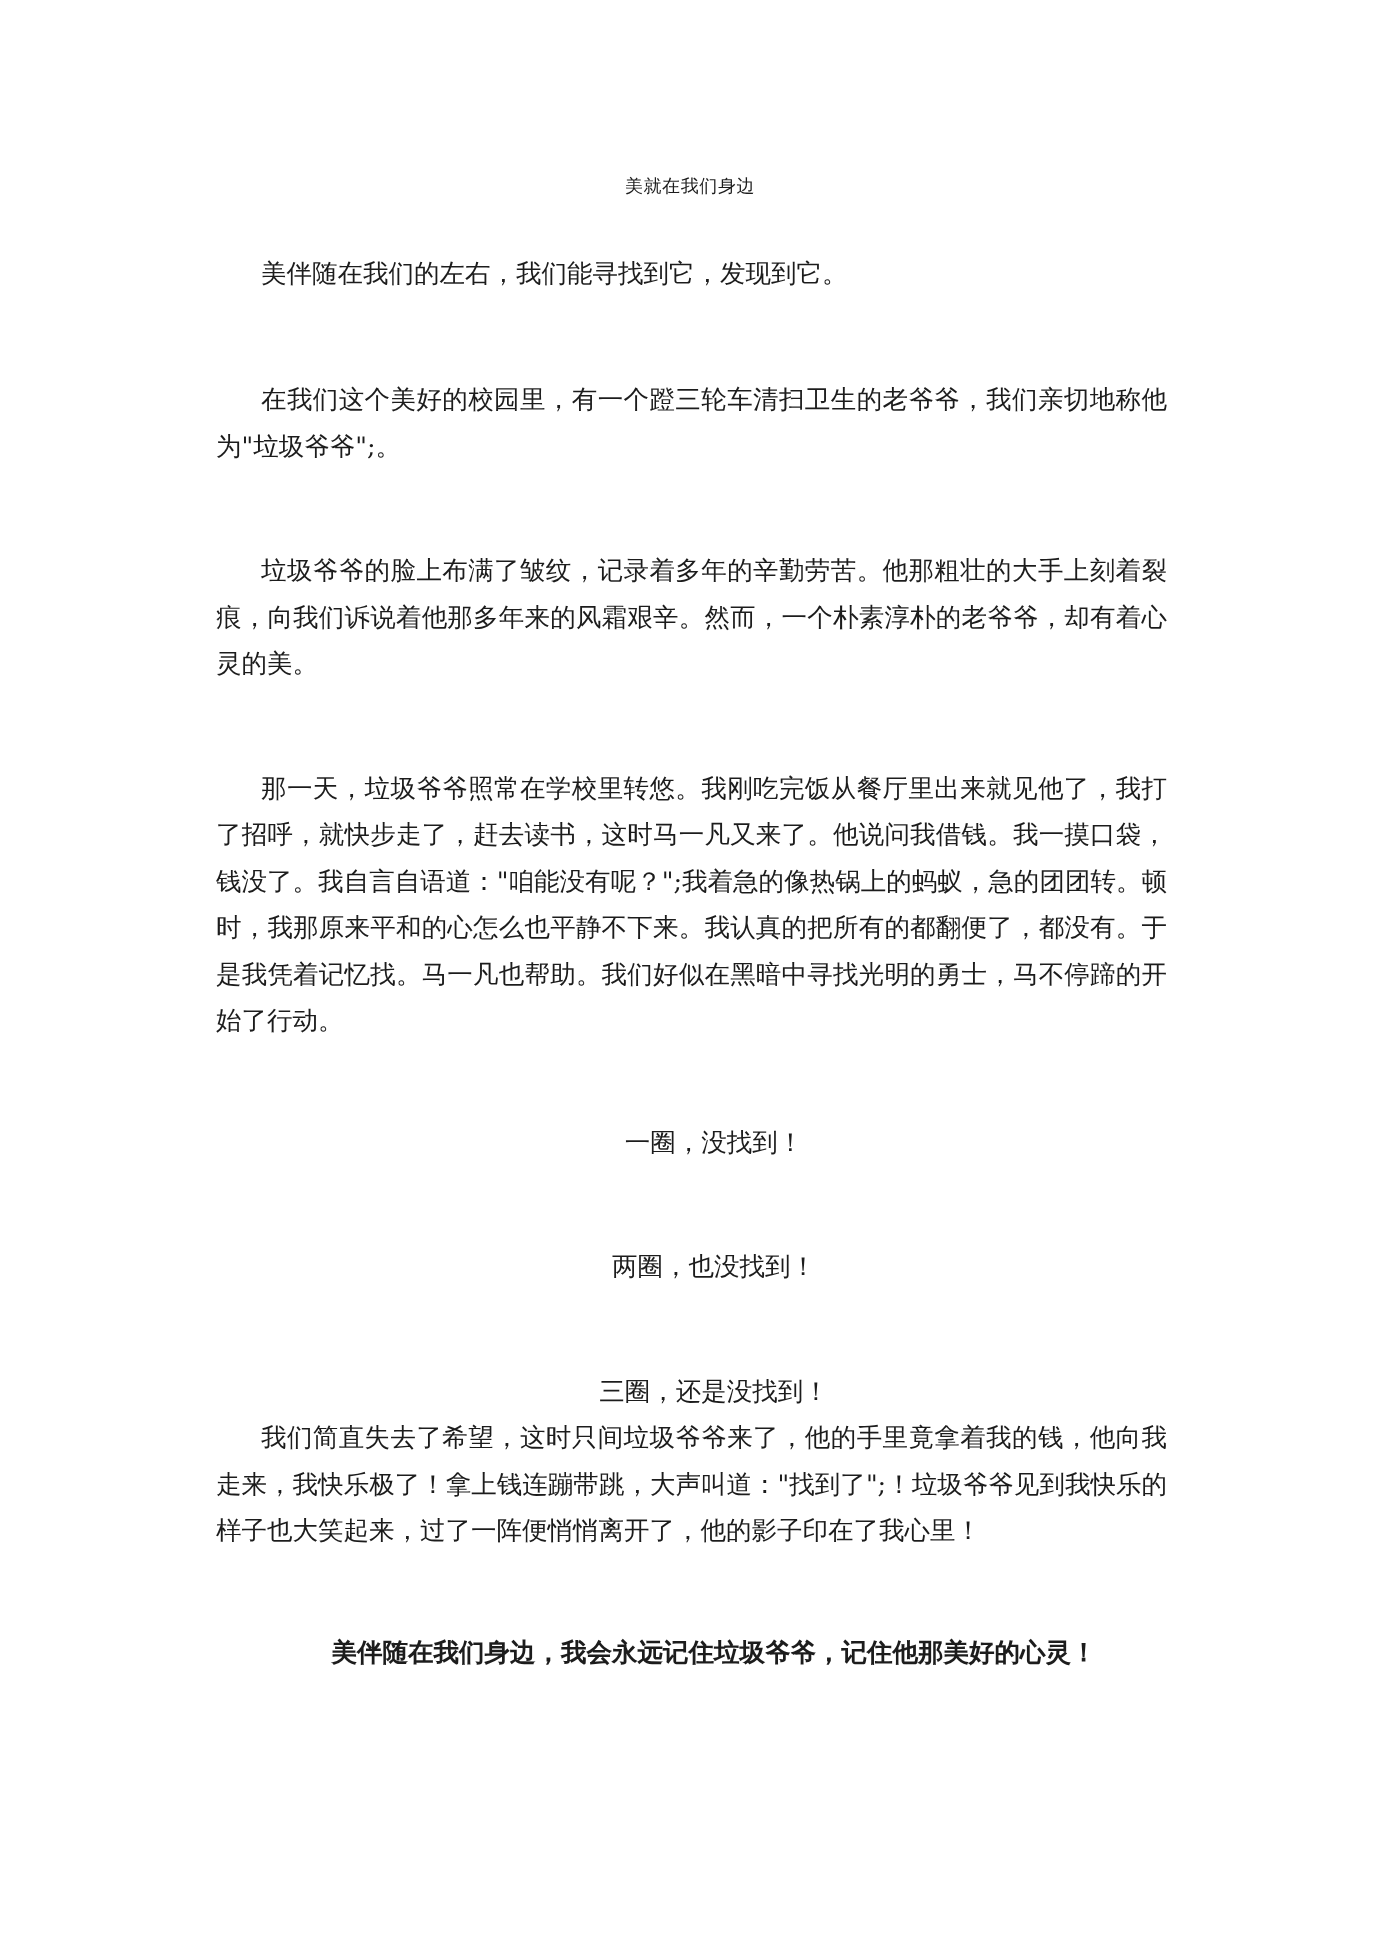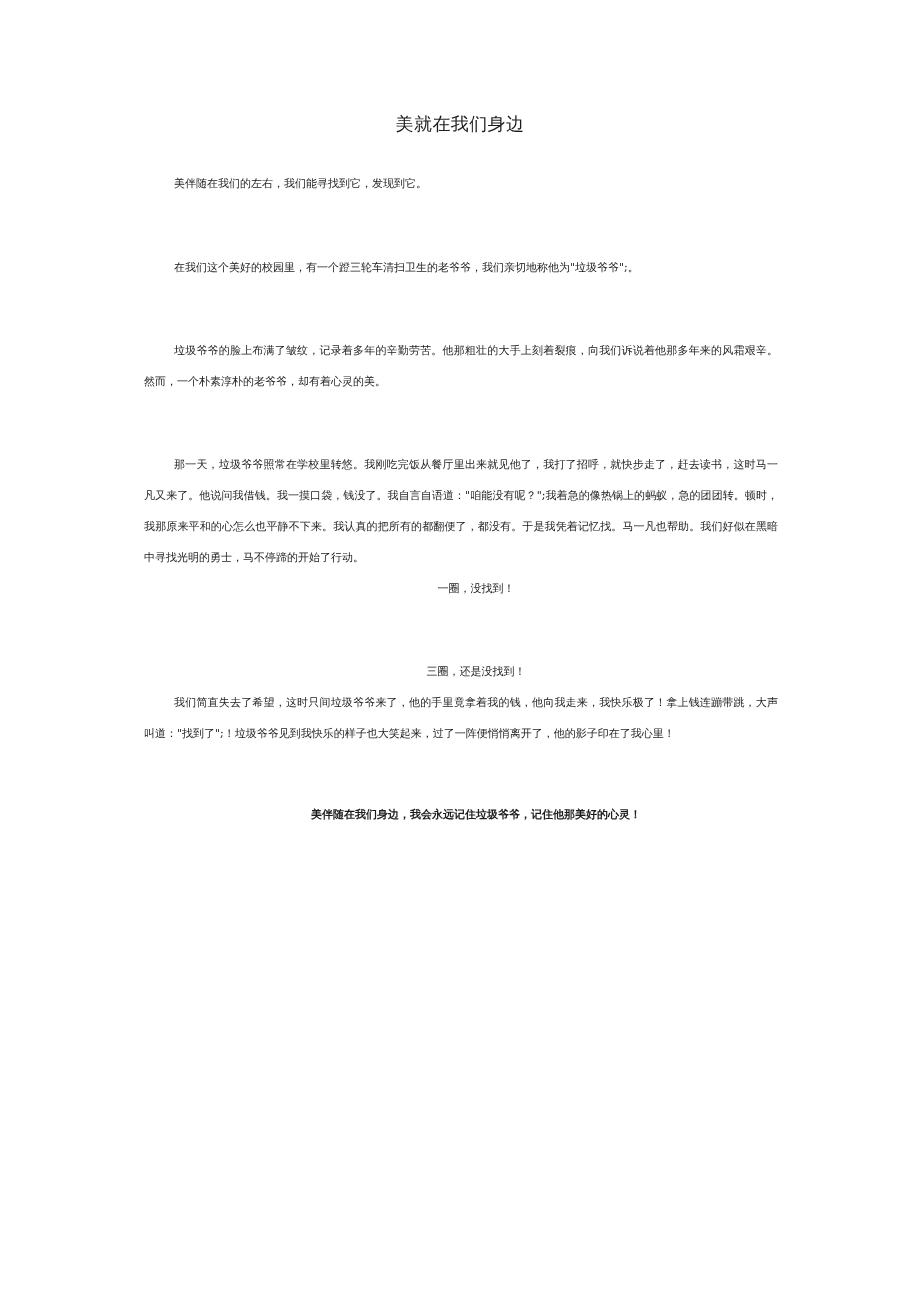--- a/index.html
+++ b/index.html
@@ -24,52 +24,52 @@
     background: #ffffff;
     padding: 0;
   }
 
   .doc-title {
     position: absolute;
     top: 112px;
     left: 0;
     width: 920px;
     text-align: center;
-    font-size: 18px;
+    font-size: 12px;
     line-height: 24px;
     letter-spacing: 0.4px;
     color: #1c1c1c;
     font-weight: normal;
     margin: 0;
   }
 
   .doc-body {
     position: absolute;
     top: 168px;
     left: 144px;
     width: 634px;
   }
 
   .para {
     margin: 0 0 0 0;
     padding: 0;
-    font-size: 11px;
+    font-size: 17px;
     line-height: 31px;
     text-align: justify;
     text-justify: inter-ideograph;
     text-indent: 30px;
     color: #1c1c1c;
     word-break: break-all;
   }
 
   
   .gap-1 { margin-bottom: 53px; }
   .gap-2 { margin-bottom: 52px; }
   .gap-3 { margin-bottom: 52px; margin-top: 36px; }
-  .gap-4 { }
+  .gap-4 { margin-bottom: 50px; }
   .gap-5 { margin-bottom: 52px; }
   .gap-6 { margin-bottom: 52px; }
   .gap-7 { }
   .gap-8 { margin-bottom: 50px; }
   .gap-9 { margin-bottom: 0; font-weight: bold; }
 
   .para.short {
     text-align: center;
   }
 </style>
@@ -85,20 +85,21 @@
     <p class="para gap-1">美伴随在我们的左右，我们能寻找到它，发现到它。</p>
 
     <p class="para gap-2">在我们这个美好的校园里，有一个蹬三轮车清扫卫生的老爷爷，我们亲切地称他为"垃圾爷爷";。</p>
 
     <p class="para gap-3">垃圾爷爷的脸上布满了皱纹，记录着多年的辛勤劳苦。他那粗壮的大手上刻着裂痕，向我们诉说着他那多年来的风霜艰辛。然而，一个朴素淳朴的老爷爷，却有着心灵的美。</p>
 
     <p class="para gap-4">那一天，垃圾爷爷照常在学校里转悠。我刚吃完饭从餐厅里出来就见他了，我打了招呼，就快步走了，赶去读书，这时马一凡又来了。他说问我借钱。我一摸口袋，钱没了。我自言自语道："咱能没有呢？";我着急的像热锅上的蚂蚁，急的团团转。顿时，我那原来平和的心怎么也平静不下来。我认真的把所有的都翻便了，都没有。于是我凭着记忆找。马一凡也帮助。我们好似在黑暗中寻找光明的勇士，马不停蹄的开始了行动。</p>
 
     <p class="para short gap-5">一圈，没找到！</p>
 
+    <p class="para short gap-6">两圈，也没找到！</p>
 
     <p class="para short gap-7">三圈，还是没找到！</p>
 
     <p class="para gap-8">我们简直失去了希望，这时只间垃圾爷爷来了，他的手里竟拿着我的钱，他向我走来，我快乐极了！拿上钱连蹦带跳，大声叫道："找到了";！垃圾爷爷见到我快乐的样子也大笑起来，过了一阵便悄悄离开了，他的影子印在了我心里！</p>
 
     <p class="para short gap-9">美伴随在我们身边，我会永远记住垃圾爷爷，记住他那美好的心灵！</p>
 
   </div>
 </div>
 

